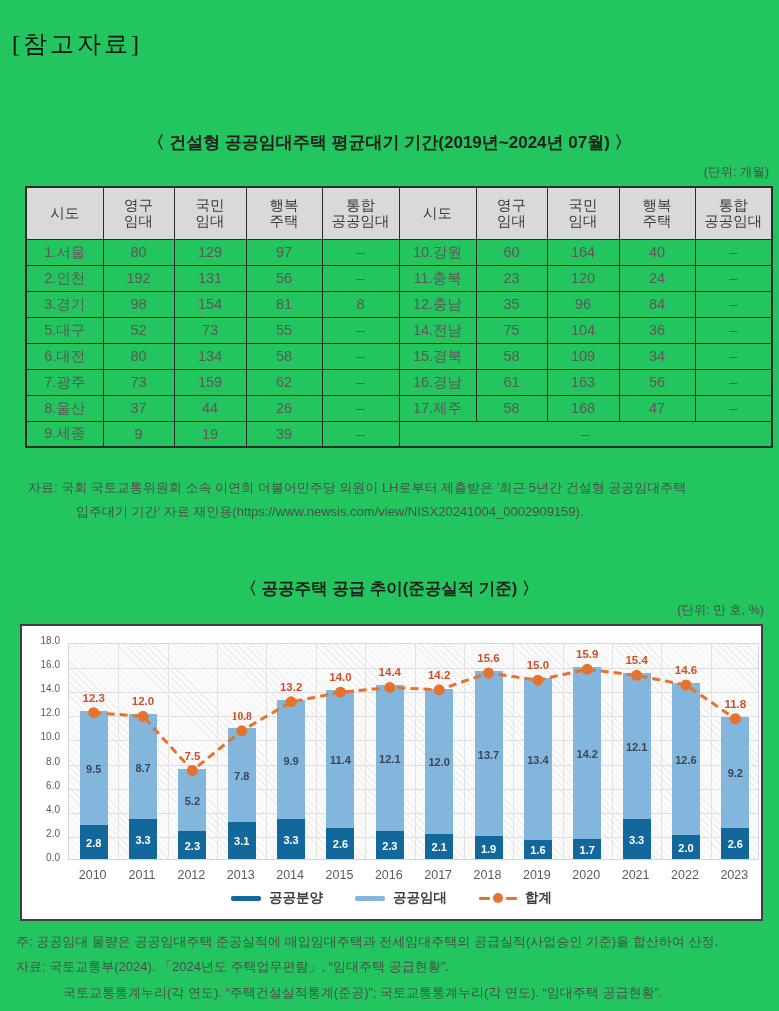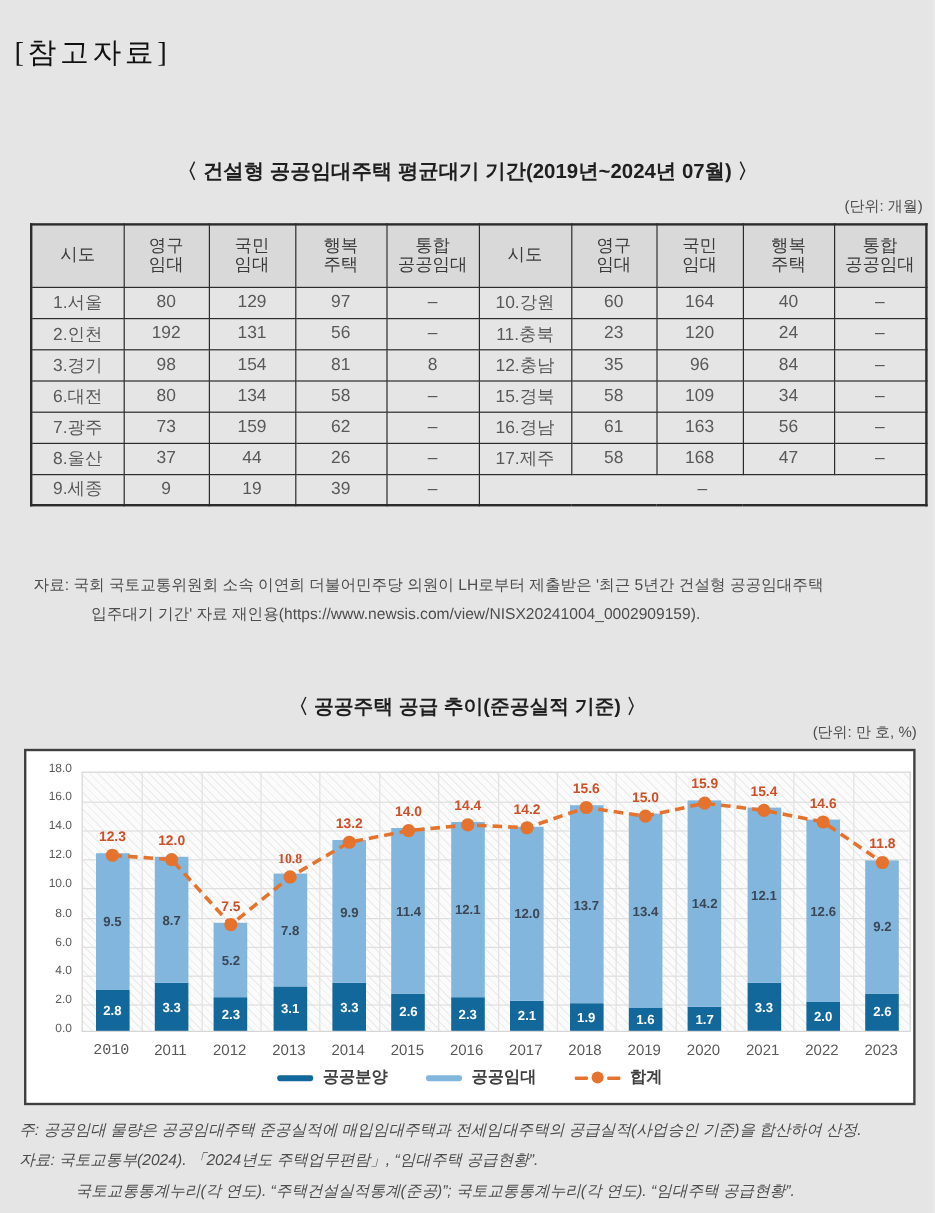--- a/index.html
+++ b/index.html
@@ -1,18 +1,18 @@
 <!DOCTYPE html>
 <html><head>
 <meta charset="utf-8">
 <style>
   * { margin:0; padding:0; box-sizing:border-box; }
   html,body { background:#ffffff; }
   body { font-family:"Liberation Sans","DejaVu Sans",sans-serif; }
-  .doc { position:relative; width:779px; height:1011px; background:#e5e5e5; margin:0 auto; overflow:hidden; }
+  .doc { position:relative; width:779px; height:1011px; background:#22c55e; margin:0 auto; overflow:hidden; }
 
   .hdr-label { position:absolute; left:12px; top:28px; font-family:"Liberation Serif","DejaVu Serif",serif;
                font-size:24px; color:#111; letter-spacing:3px; white-space:nowrap; }
 
   .tbl-title { position:absolute; left:0; top:131px; width:100%; text-align:center;
                font-size:17px; font-weight:700; color:#1f1f1f; white-space:nowrap; }
   .tbl-unit  { position:absolute; right:10px; top:164px; font-size:12.5px; color:#4d4d4d; white-space:nowrap; }
 
   table.wait { position:absolute; left:25px; top:186px; width:745px; border-collapse:collapse;
                table-layout:fixed; border:2px solid #2b2b2b; }
@@ -51,21 +51,21 @@
   .legend { position:absolute; left:0; top:263px; width:100%; display:flex; justify-content:center;
             align-items:center; gap:32px; }
   .lg-item { display:flex; align-items:center; gap:8px; }
   .lg-sw  { width:30px; height:5px; border-radius:2px; }
   .lg-line { display:flex; align-items:center; gap:3px; }
   .lg-dash { width:11px; height:3px; border-radius:1px; }
   .lg-dot  { width:10px; height:10px; border-radius:50%; }
   .lg-txt { font-size:13.5px; font-weight:700; color:#404040; white-space:nowrap; }
 
   .notes { position:absolute; left:16px; top:929px; width:755px; font-size:13px; color:#4d4d4d; line-height:1.95; }
-  .notes div { white-space:nowrap;font-style:italic; }
+  .notes div { white-space:nowrap; }
   .notes .l3 { padding-left:47px; }
 </style>
 </head>
 <body>
 
 <div class="doc">
 
   <div class="hdr-label">[참고자료]</div>
 
   <div class="tbl-title">〈 건설형 공공임대주택 평균대기 기간(2019년~2024년 07월) 〉</div>
@@ -134,20 +134,32 @@
         <tr>
           <td>3.경기</td>
           <td>98</td>
           <td>154</td>
           <td>81</td>
           <td>8</td>
           <td>12.충남</td>
           <td>35</td>
           <td>96</td>
           <td>84</td>
+          <td>–</td>
+        </tr>
+        <tr>
+          <td>5.대구</td>
+          <td>52</td>
+          <td>73</td>
+          <td>55</td>
+          <td>–</td>
+          <td>14.전남</td>
+          <td>75</td>
+          <td>104</td>
+          <td>36</td>
           <td>–</td>
         </tr>
         <tr>
           <td>6.대전</td>
           <td>80</td>
           <td>134</td>
           <td>58</td>
           <td>–</td>
           <td>15.경북</td>
           <td>58</td>
@@ -330,21 +342,21 @@
   <div class="ylab" style="top: 226px;">0.0</div>
       <div class="ylab" style="top: 201.889px;">2.0</div>
       <div class="ylab" style="top: 177.778px;">4.0</div>
       <div class="ylab" style="top: 153.667px;">6.0</div>
       <div class="ylab" style="top: 129.556px;">8.0</div>
       <div class="ylab" style="top: 105.444px;">10.0</div>
       <div class="ylab" style="top: 81.3333px;">12.0</div>
       <div class="ylab" style="top: 57.2222px;">14.0</div>
       <div class="ylab" style="top: 33.1111px;">16.0</div>
       <div class="ylab" style="top: 9px;">18.0</div>
-      <div class="xlab" style="left: 46px; width: 49.3571px; top: 242px; font-family: Liberation Mono, monospace;">2010</div>
+      <div class="xlab" style="left: 46px; width: 49.3571px; top: 242px;">2010</div>
       <div class="xlab" style="left: 95.3571px; width: 49.3571px; top: 242px;">2011</div>
       <div class="xlab" style="left: 144.714px; width: 49.3571px; top: 242px;">2012</div>
       <div class="xlab" style="left: 194.071px; width: 49.3571px; top: 242px;">2013</div>
       <div class="xlab" style="left: 243.429px; width: 49.3571px; top: 242px;">2014</div>
       <div class="xlab" style="left: 292.786px; width: 49.3571px; top: 242px;">2015</div>
       <div class="xlab" style="left: 342.143px; width: 49.3571px; top: 242px;">2016</div>
       <div class="xlab" style="left: 391.5px; width: 49.3571px; top: 242px;">2017</div>
       <div class="xlab" style="left: 440.857px; width: 49.3571px; top: 242px;">2018</div>
       <div class="xlab" style="left: 490.214px; width: 49.3571px; top: 242px;">2019</div>
       <div class="xlab" style="left: 539.571px; width: 49.3571px; top: 242px;">2020</div>

